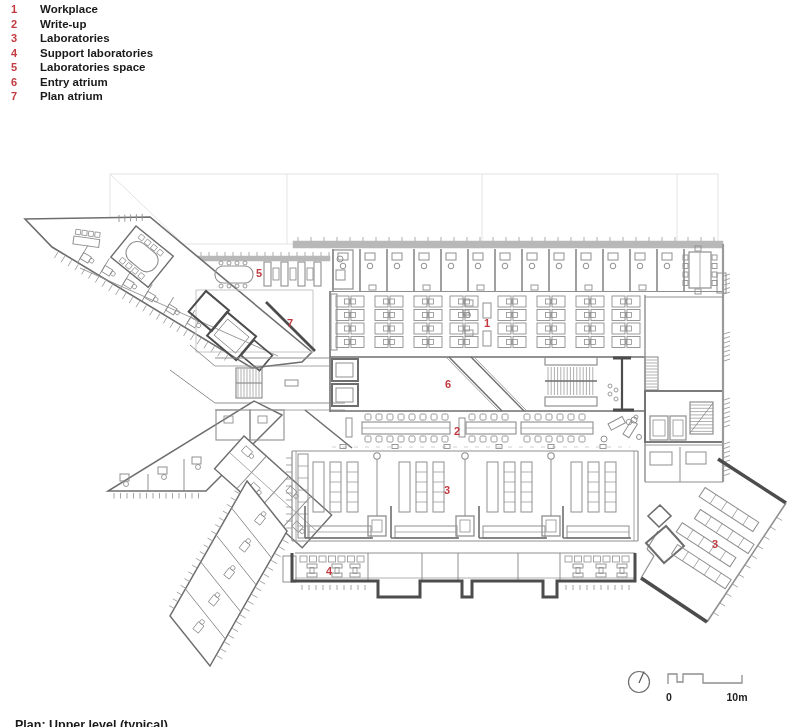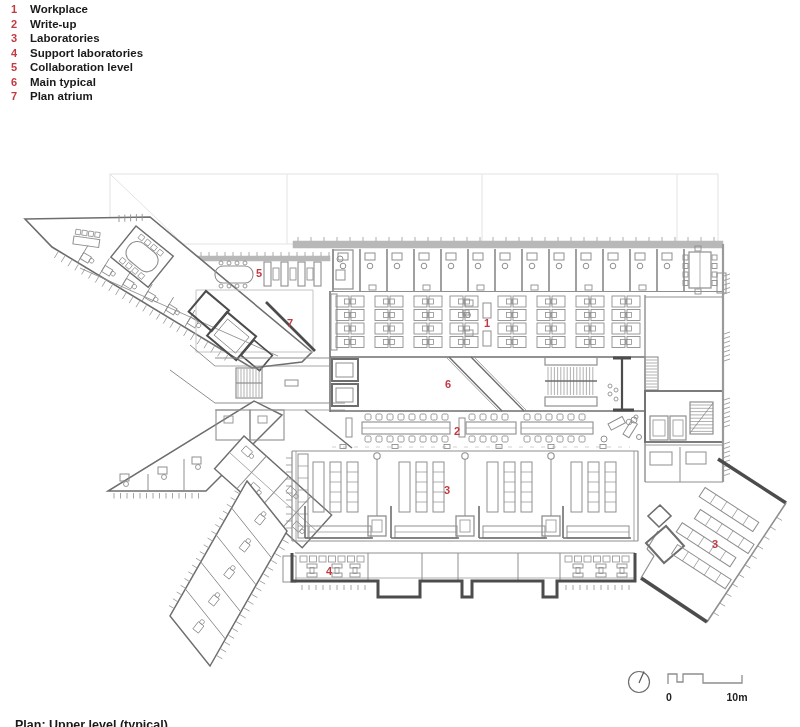--- a/index.html
+++ b/index.html
@@ -1,21 +1,21 @@
 <!DOCTYPE html>
 <html style="--red: #c23a40;"><head>
 <meta charset="utf-8">
 <style>
   html,body{margin:0;padding:0;background:#ffffff;}
   #canvas{position:relative;width:800px;height:727px;background:#fff;overflow:hidden;
           font-family:"Liberation Sans",sans-serif;}
   #legend{position:absolute;left:8px;top:3px;}
   .lrow{display:flex;align-items:baseline;height:14.5px;}
   .lnum{width:12px;text-align:center;color:var(--red,#c23a40);font-size:11px;font-weight:700;}
-  .llabel{margin-left:10px;color:#1a1a1a;font-size:11.5px;font-weight:700;}
+  .llabel{margin-left:20px;color:#1a1a1a;font-size:11.5px;font-weight:700;}
   #caption{position:absolute;left:15px;top:681px;font-size:12.5px;font-weight:700;color:#1a1a1a;margin-top:37px;}
   svg{position:absolute;left:0;top:0;}
   svg text{font-family:"Liberation Sans",sans-serif;}
   .plan-num{fill:var(--red,#c23a40);font-size:11px;font-weight:700;}
   .scale-txt{fill:#222;font-size:10.5px;font-weight:700;}
 </style>
 </head>
 <body>
 
 <div id="canvas">
@@ -31,25 +31,25 @@
       <div class="lrow">
         <span class="lnum">3</span>
         <span class="llabel">Laboratories</span>
       </div>
       <div class="lrow">
         <span class="lnum">4</span>
         <span class="llabel">Support laboratories</span>
       </div>
       <div class="lrow">
         <span class="lnum">5</span>
-        <span class="llabel">Collaboration level</span>
+        <span class="llabel">Laboratories space</span>
       </div>
       <div class="lrow">
         <span class="lnum">6</span>
-        <span class="llabel">Main typical</span>
+        <span class="llabel">Entry atrium</span>
       </div>
       <div class="lrow">
         <span class="lnum">7</span>
         <span class="llabel">Plan atrium</span>
       </div>
     </div>
 
   <svg id="plan" width="800" height="727" viewBox="0 0 800 727">
     <g id="g-roof">
         <rect x="110" y="174" width="608" height="70" stroke="#e3e3e3" stroke-width="1" fill="none"></rect>

